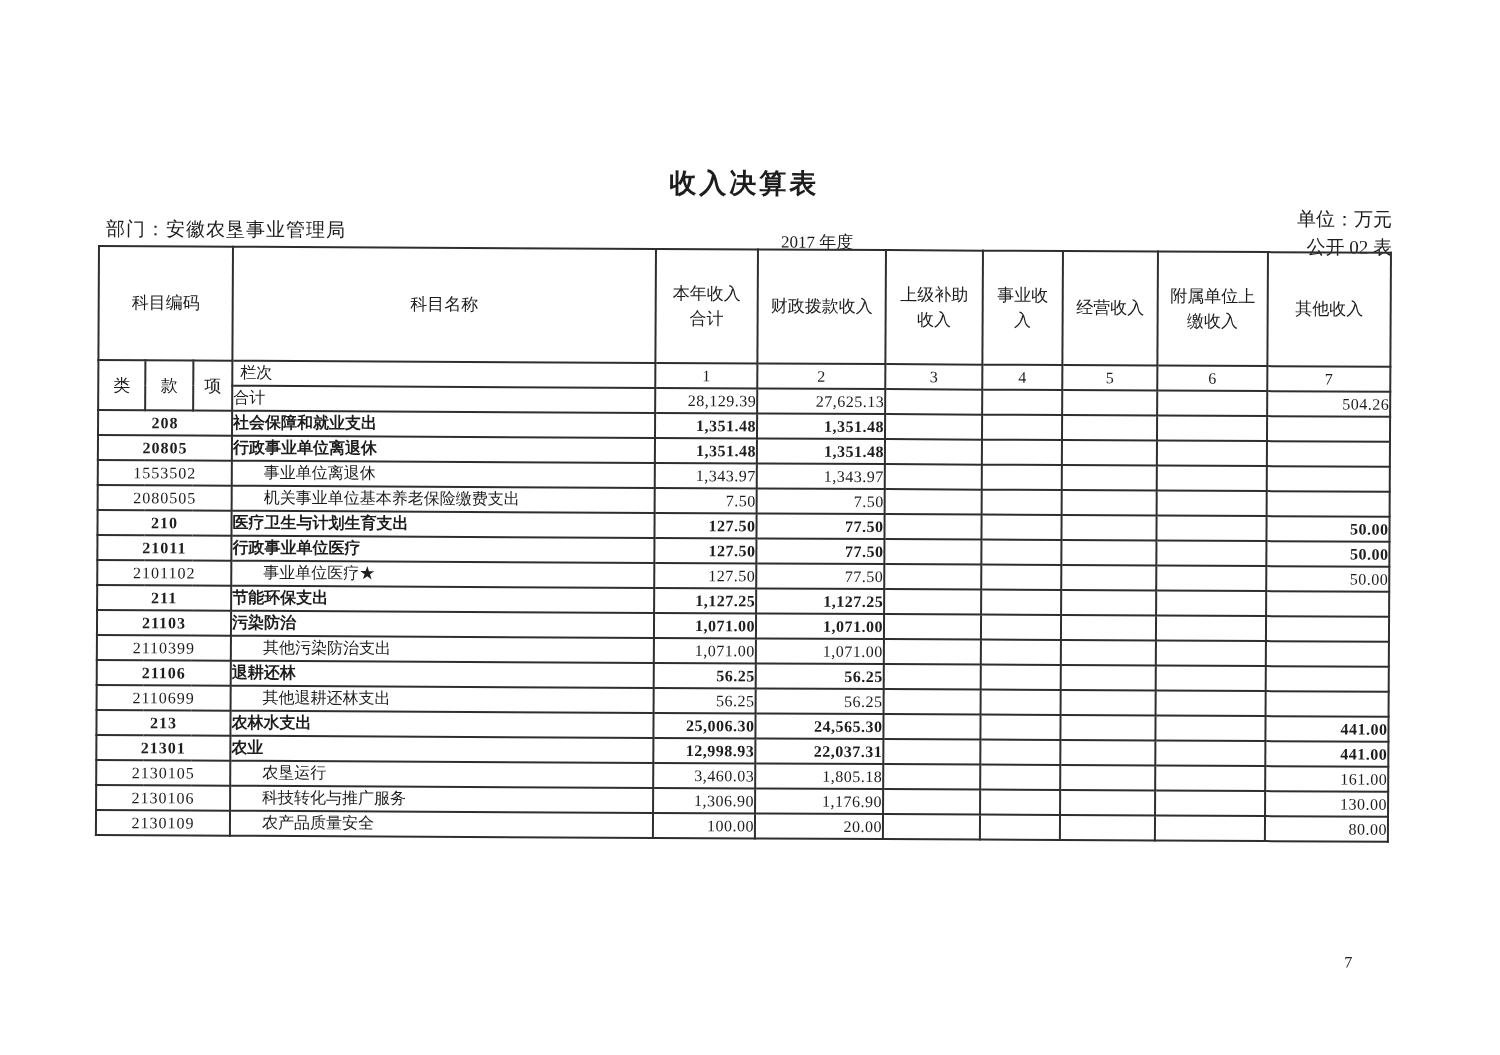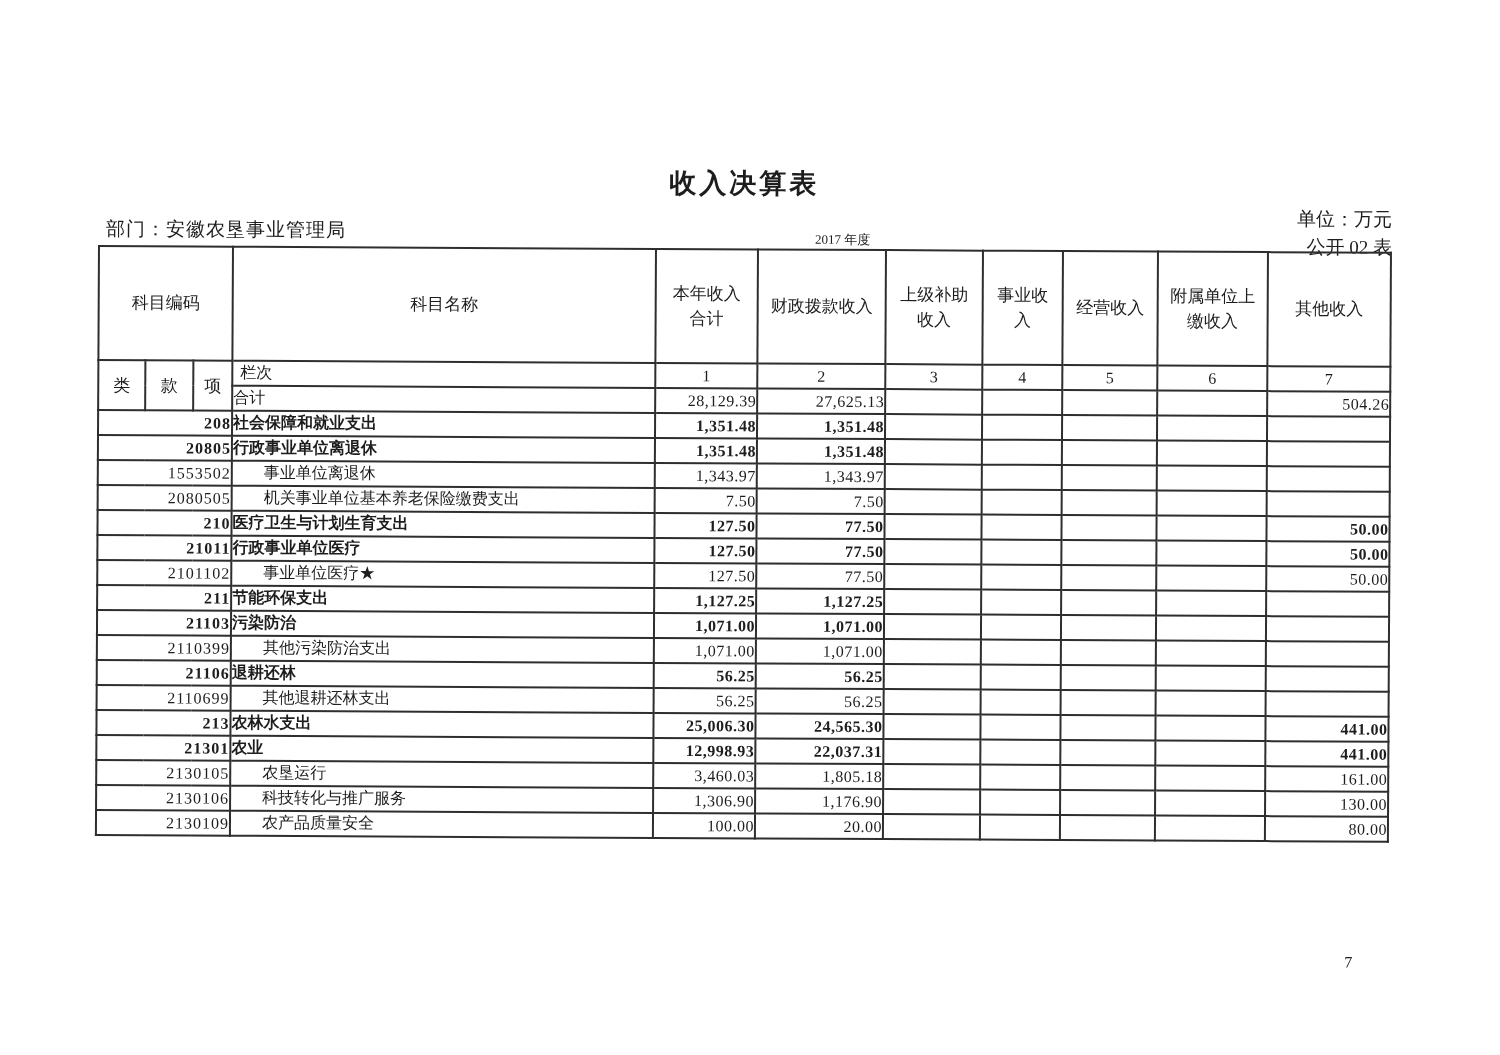--- a/index.html
+++ b/index.html
@@ -6,40 +6,40 @@
   body{
     width:1500px;height:1055px;background:#ffffff;position:relative;overflow:hidden;
     font-family:"Liberation Serif","DejaVu Serif",serif;color:#1d1d1d;
   }
   .sheet{position:absolute;inset:0;transform:rotate(0.3deg);transform-origin:100px 245px;}
   .title{
     position:absolute;top:162px;left:98px;width:1292px;margin:0;
     text-align:center;font-size:27px;font-weight:bold;letter-spacing:3px;
   }
   .dept{position:absolute;top:216px;left:106px;font-size:19px;letter-spacing:1px;}
-  .year{position:absolute;top:227px;left:815px;font-size:13px;}
+  .year{position:absolute;top:227px;left:781px;font-size:17px;}
   .unit{position:absolute;top:200px;left:1092px;width:300px;text-align:right;font-size:19px;}
   .pubno{position:absolute;top:228px;left:1092px;width:300px;text-align:right;font-size:19px;}
   .pagenum{position:absolute;top:947px;left:1348px;font-size:16px;}
 
   table.acct{
     position:absolute;top:245px;left:98px;width:1292px;
     border-collapse:collapse;table-layout:fixed;
   }
   table.acct td{
     border:2px solid #2e2e2e;padding:0;font-size:16px;vertical-align:middle;
     overflow:hidden;
   }
   tr.h1 td{height:112px;text-align:center;white-space:pre-line;font-size:17px;line-height:1.5;}
   tr.h2 td{height:23px;}
   tr.h2 td.sub{text-align:center;font-size:17px;}
   tr.h2 td.cnum{text-align:center;}
   tr.h2 td.lanci{text-align:left;padding-left:7px;}
   tr.datarow td{height:23px;}
-  td.code{text-align:right;padding-left:8px;letter-spacing:1px;margin-top:33px;}
+  td.code{text-align:center;padding-left:8px;letter-spacing:1px;margin-top:33px;}
   td.name{text-align:left;padding-left:7px;}
   td.name.ind2{padding-left:31px;}
   td.num{text-align:right;padding-right:10px;letter-spacing:0.5px;}
   tr.lv1 td{font-weight:bold;}
 </style>
 </head>
 <body>
 
 <div class="sheet">
 

